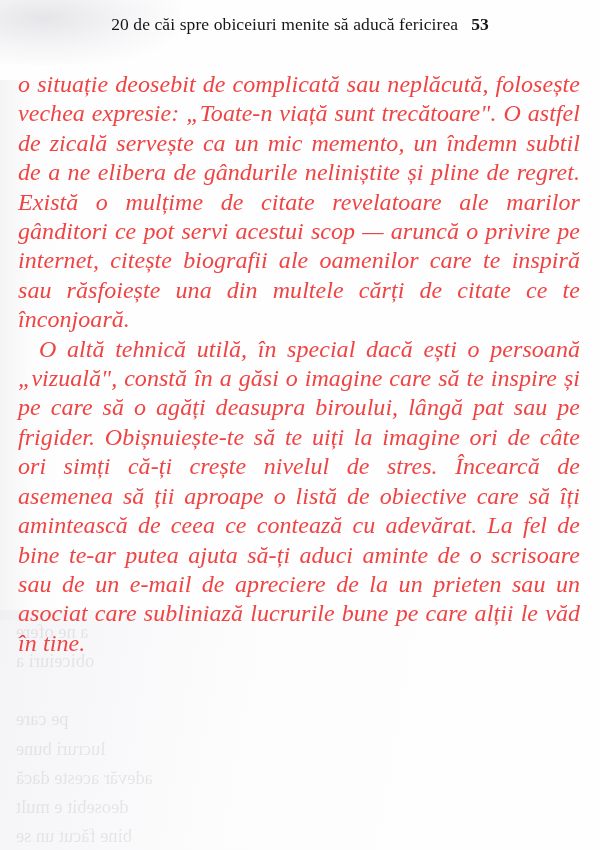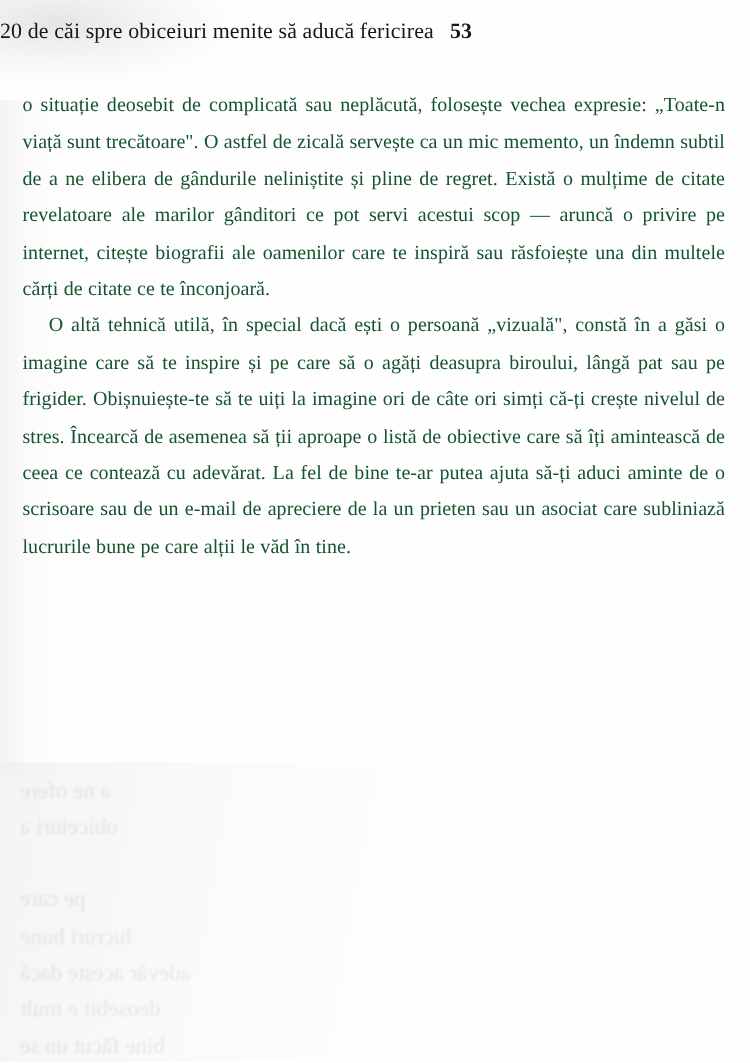--- a/index.html
+++ b/index.html
@@ -58,21 +58,21 @@
                 rgba(255,255,255,0) 72%);
     pointer-events: none;
   }
 
   
   #running-head {
     position: absolute;
     left: 0;
     top: 14px;
     width: 600px;
-    text-align: left;
+    text-align: center;
     font-size: 17.5px;
     line-height: 1.2;
     color: #161616;
     letter-spacing: 0.1px;
     white-space: nowrap;
   }
   #running-head .head-title {
     font-weight: 400;
   }
   #running-head .head-folio {
@@ -82,27 +82,28 @@
 
   
   #text-block {
     position: absolute;
     left: 18px;
     top: 70px;
     width: 562px;
   }
   .body-paragraph {
     margin: 0;
-    font-size: 16px;
+    font-size: 24px;
     line-height: 29.4px;
-    color: #14532d;
+    color: #ef4444;
     text-align: justify;
     text-justify: inter-word;
     letter-spacing: 0.05px;
     word-spacing: 0.2px;
+    font-style: italic;
   }
   .body-paragraph.indented {
     text-indent: 21px;
   }
 
   
   #bleed-through {
     position: absolute;
     left: 16px;
     top: 618px;

